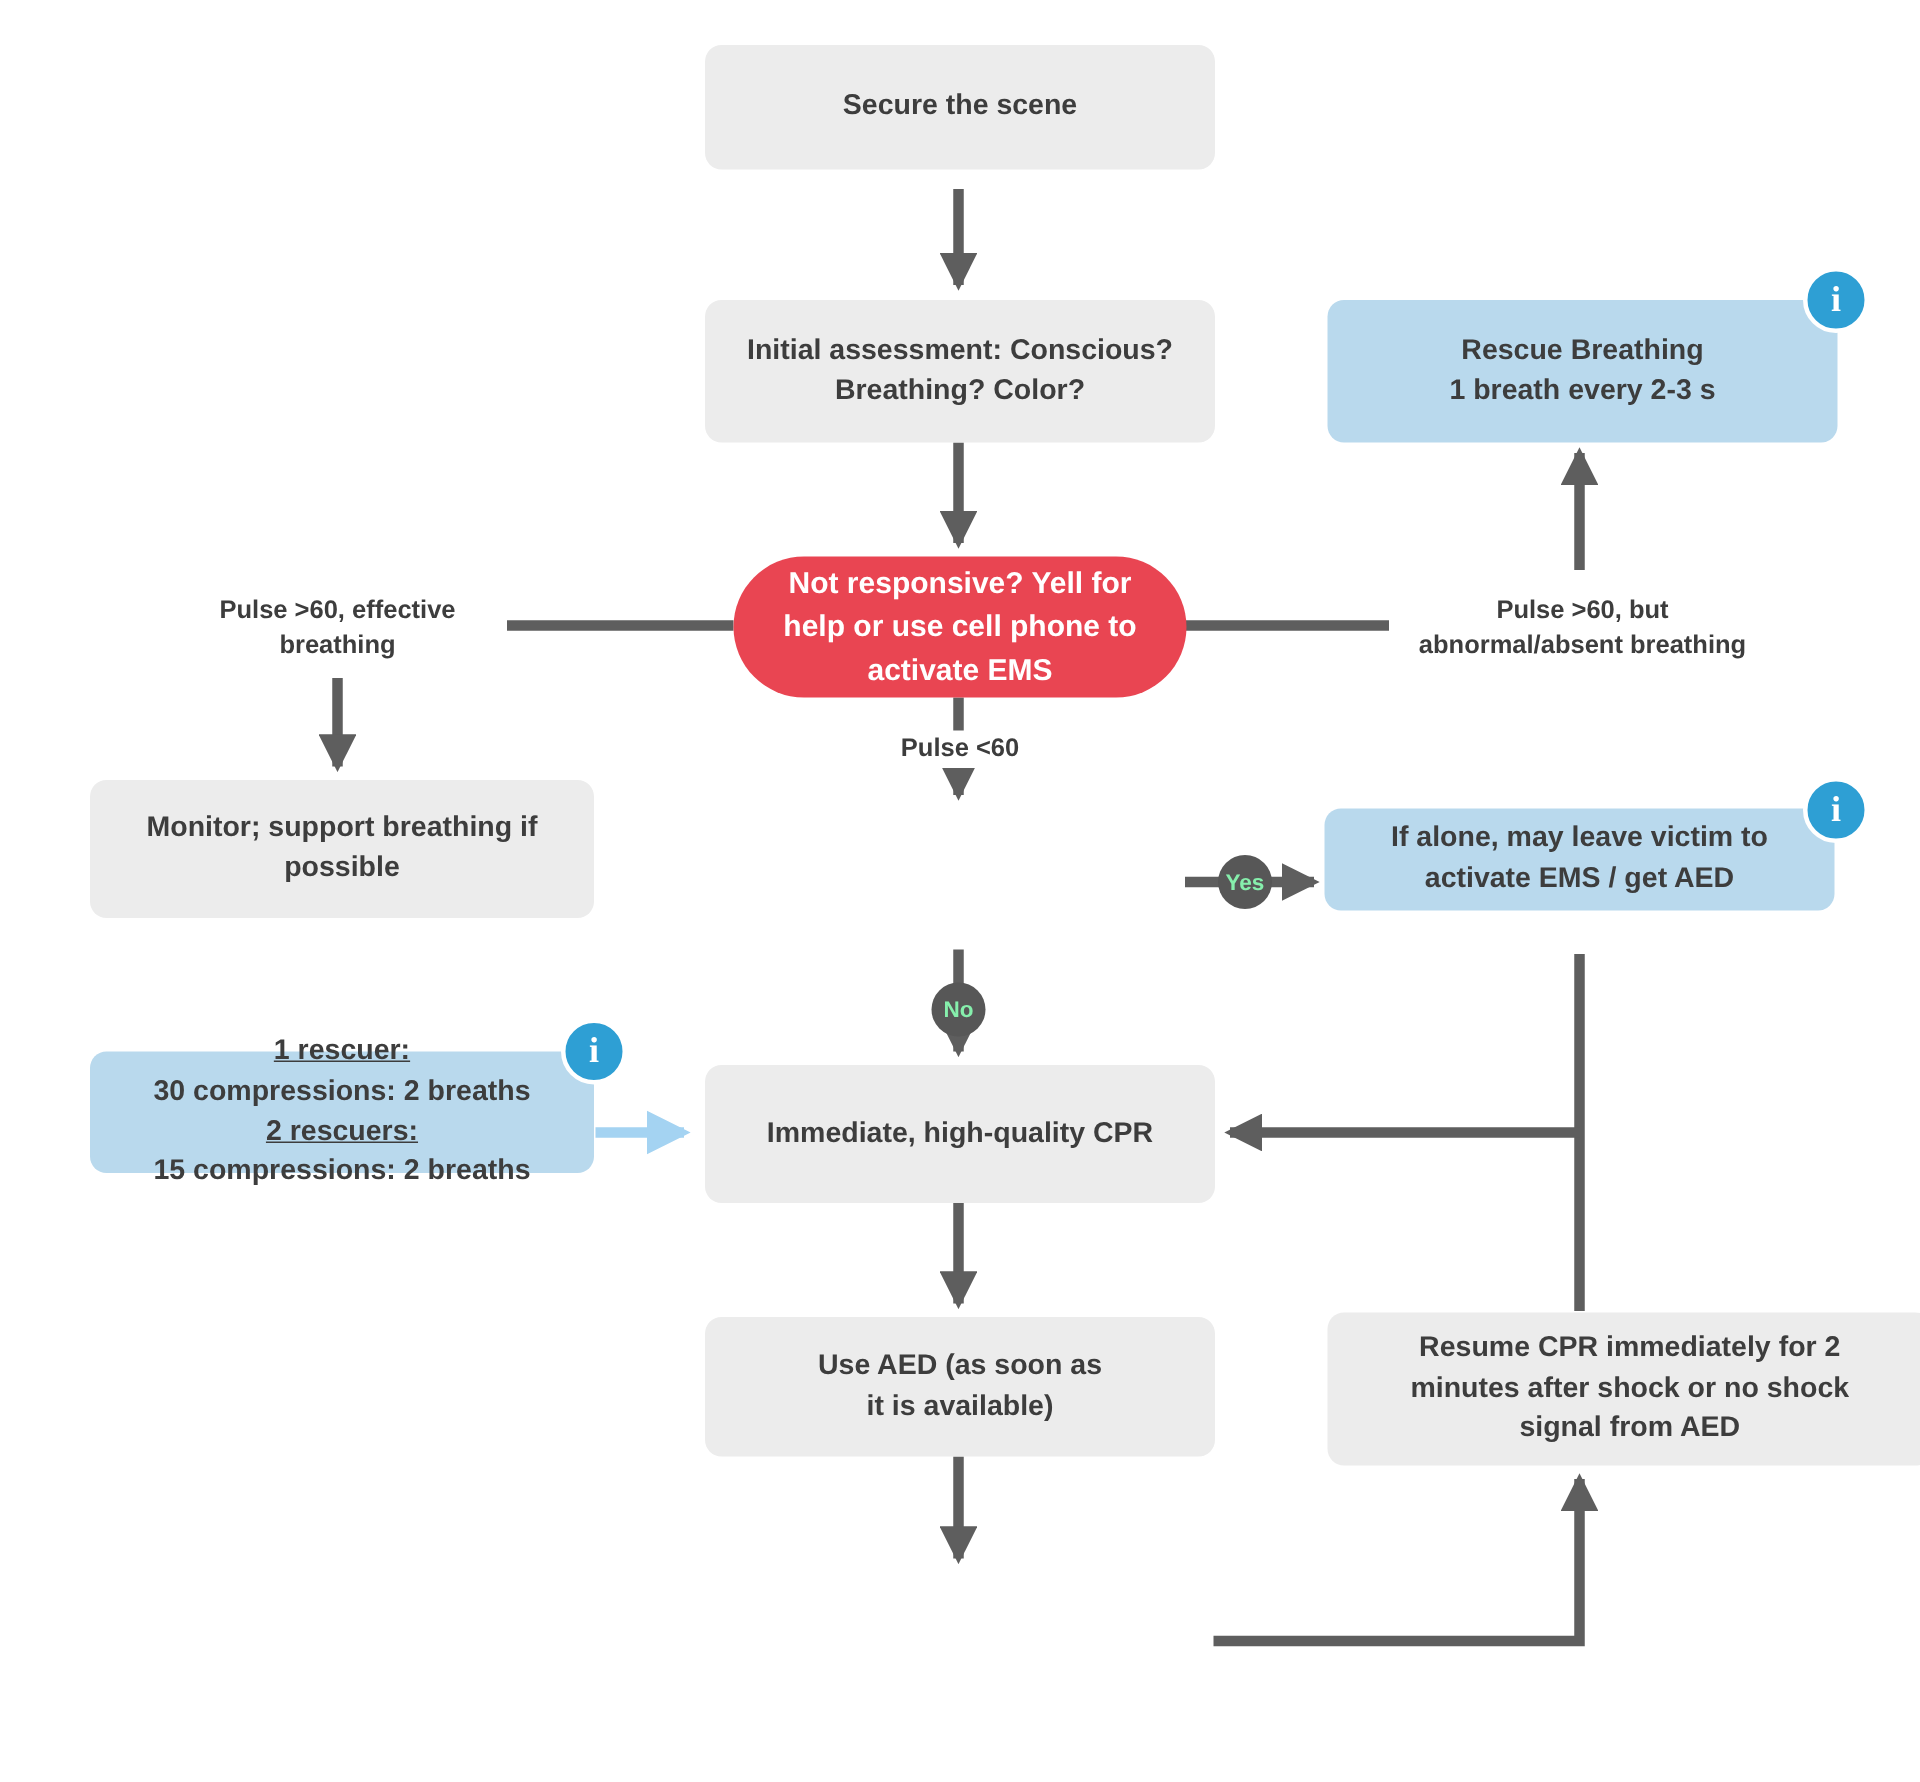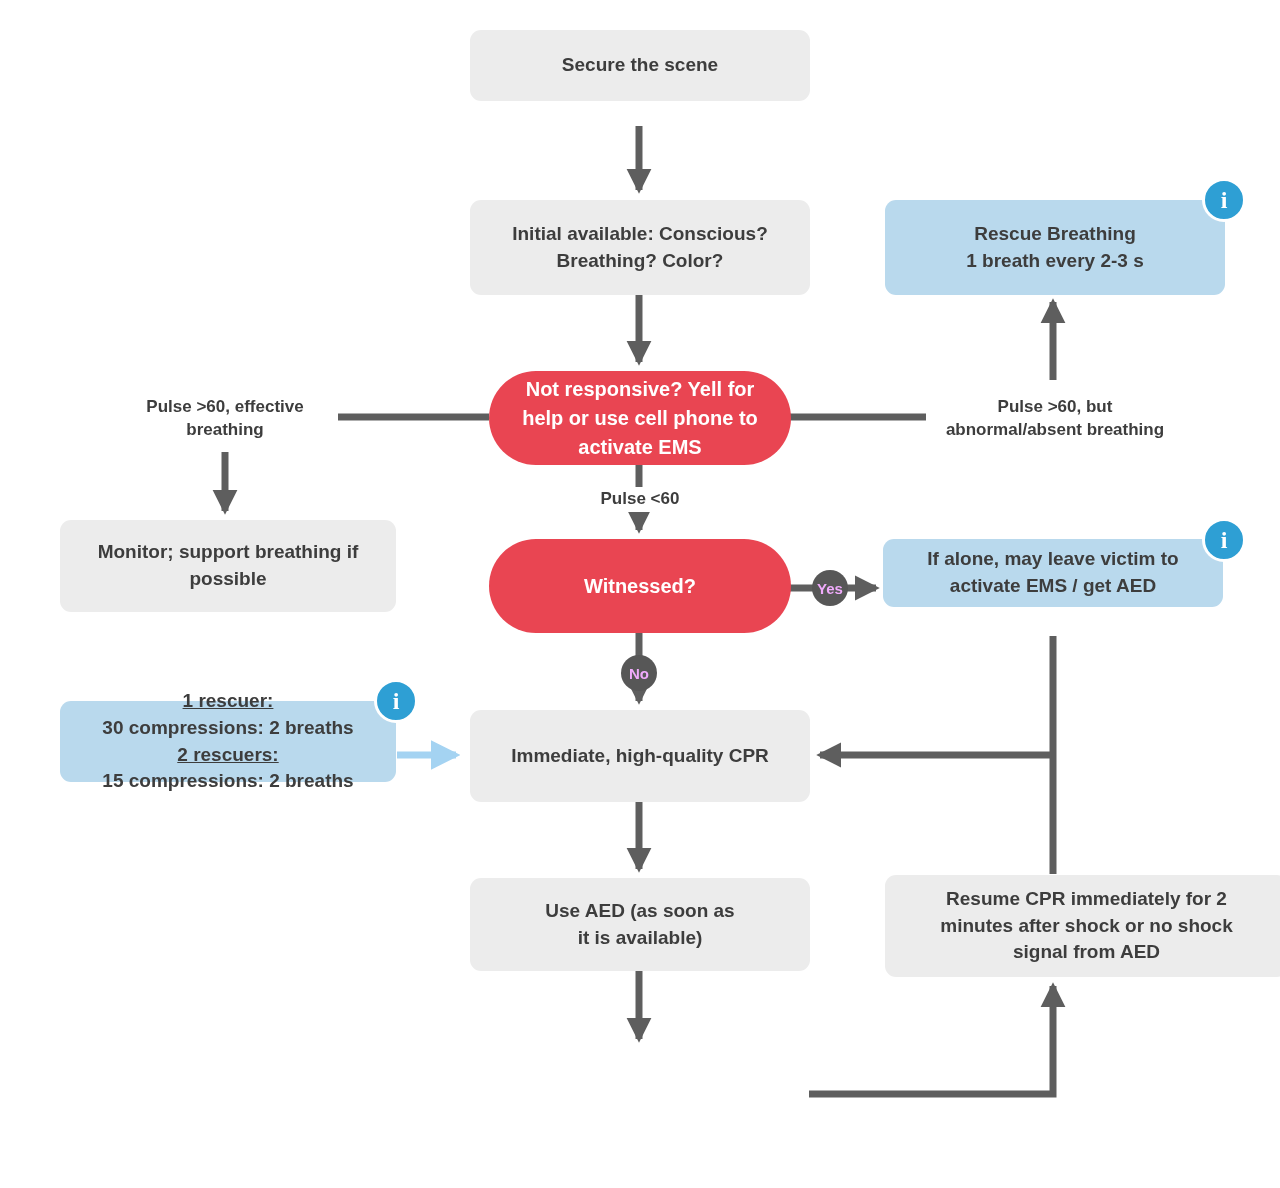--- a/index.html
+++ b/index.html
@@ -25,21 +25,21 @@
         font-size:19px;line-height:1.4;padding:8px 18px}
   .gray{background:var(--node-gray)}
   .blue{background:var(--node-blue)}
   .red{background:var(--node-red);color:#fff;font-size:20px;line-height:1.45}
   .pill{border-radius:47px}
   .multiline{white-space:pre-line}
   .edge-label{position:absolute;z-index:2;font-weight:700;font-size:17px;
               color:var(--text-dark);text-align:center;white-space:pre-line;line-height:1.35}
   .label-on-line{background:#fff;padding:1px 8px}
   .badge{position:absolute;z-index:3;width:36px;height:36px;border-radius:50%;background:var(--badge);
-         color:#f0abfc;font-weight:700;font-size:15px;display:flex;align-items:center;justify-content:center}
+         color:#86efac;font-weight:700;font-size:15px;display:flex;align-items:center;justify-content:center}
   .info{position:absolute;z-index:4;width:44px;height:44px;border-radius:50%;background:var(--info-icon);
         border:3px solid #fff;color:#fff;display:flex;align-items:center;justify-content:center;
         font-family:"Liberation Serif",serif;font-weight:700;font-size:24px;cursor:pointer}
   .ratio-line{display:block}
   .underlined{text-decoration:underline}
 </style>
 </head>
 <body>
 
 <div class="canvas">
@@ -63,26 +63,26 @@
     <path class="edge" d="M489,417 L338,417"></path>
     <path class="edge" d="M225,452 L225,511" marker-end="url(#head)"></path>
     <path class="edge" d="M790,417 L926,417"></path>
     <path class="edge" d="M1053,380 L1053,302" marker-end="url(#head)"></path>
     <path class="edge" d="M1053,636 L1053,874"></path>
     <path class="edge" d="M1053,755 L820,755" marker-end="url(#head)"></path>
     <path class="edge" d="M809,1094 L1053,1094 L1053,986" marker-end="url(#head)"></path>
     <path class="edge-light" d="M397,755 L456,755" marker-end="url(#head-light)"></path>
   </svg>
 
-  <div class="node gray" style="left:470px;top:30px;width:340px;height:71px">
+  <div class="node gray" style="left:470px;top:30px;width:340px;height:83px">
     <span class="multiline">Secure the scene</span>
   </div>
 
   <div class="node gray" style="left:470px;top:200px;width:340px;height:95px">
-    <span class="multiline">Initial available: Conscious?
+    <span class="multiline">Initial assessment: Conscious?
 Breathing? Color?</span>
   </div>
 
   <div class="node blue" style="left:885px;top:200px;width:340px;height:95px">
     <span class="multiline">Rescue Breathing
 1 breath every 2-3 s</span>
   </div>
   <div class="info" style="left:1202px;top:178px">
     <span>i</span>
   </div>
@@ -97,23 +97,20 @@
 breathing</div>
   <div class="edge-label" style="left:925px;top:396px;width:260px">Pulse &gt;60, but
 abnormal/absent breathing</div>
   <div class="edge-label label-on-line" style="left:586px;top:487px;width:108px">Pulse &lt;60</div>
 
   <div class="node gray" style="left:60px;top:520px;width:336px;height:92px">
     <span class="multiline">Monitor; support breathing if
 possible</span>
   </div>
 
-  <div class="node red pill" style="left:489px;top:539px;width:302px;height:94px">
-    <span>Witnessed?</span>
-  </div>
 
   <div class="badge" style="left:812px;top:570px">
     <span>Yes</span>
   </div>
   <div class="badge" style="left:621px;top:655px">
     <span>No</span>
   </div>
 
   <div class="node blue" style="left:883px;top:539px;width:340px;height:68px">
     <span class="multiline">If alone, may leave victim to

